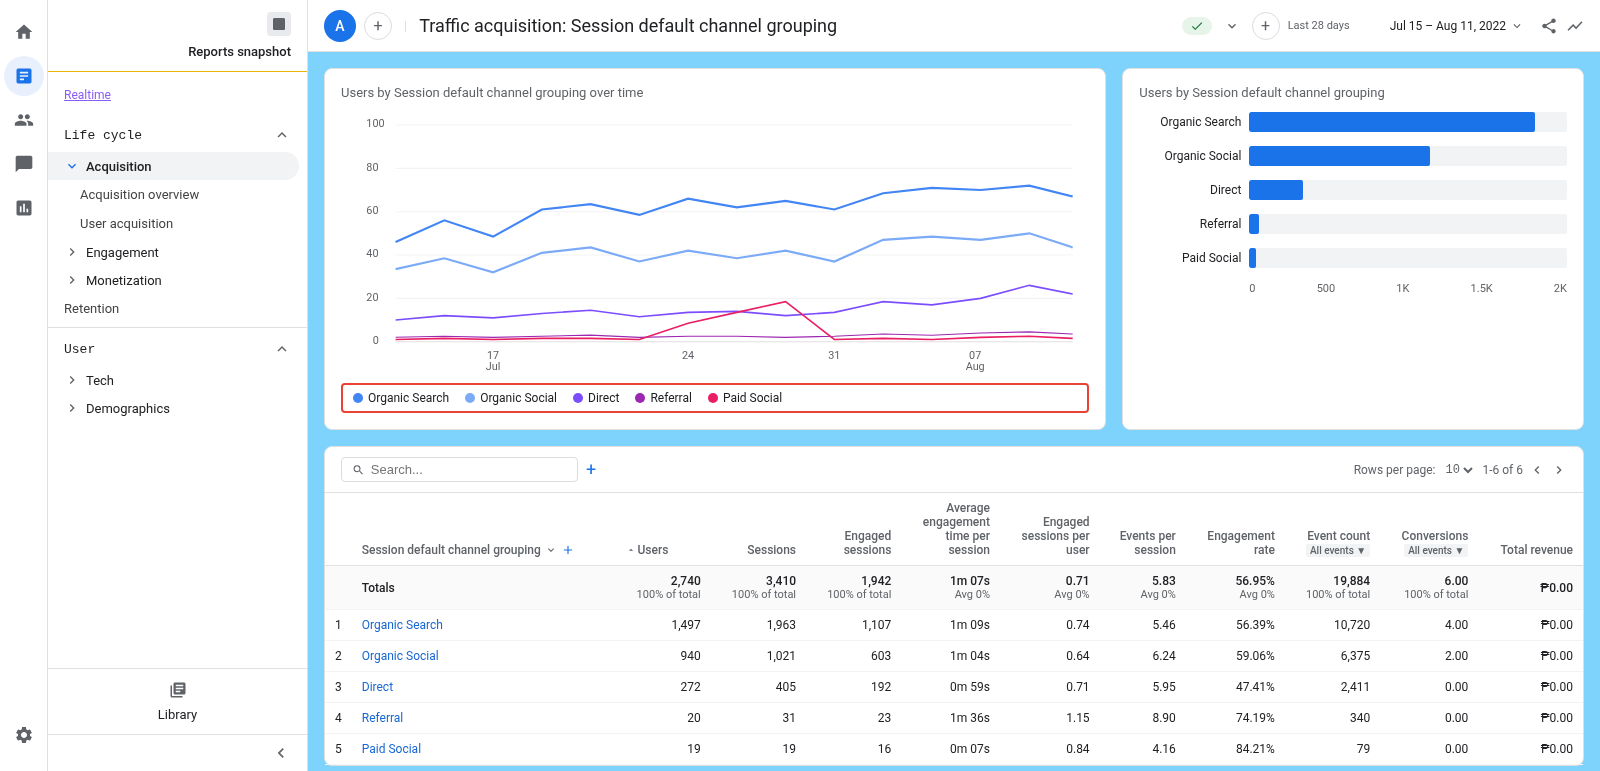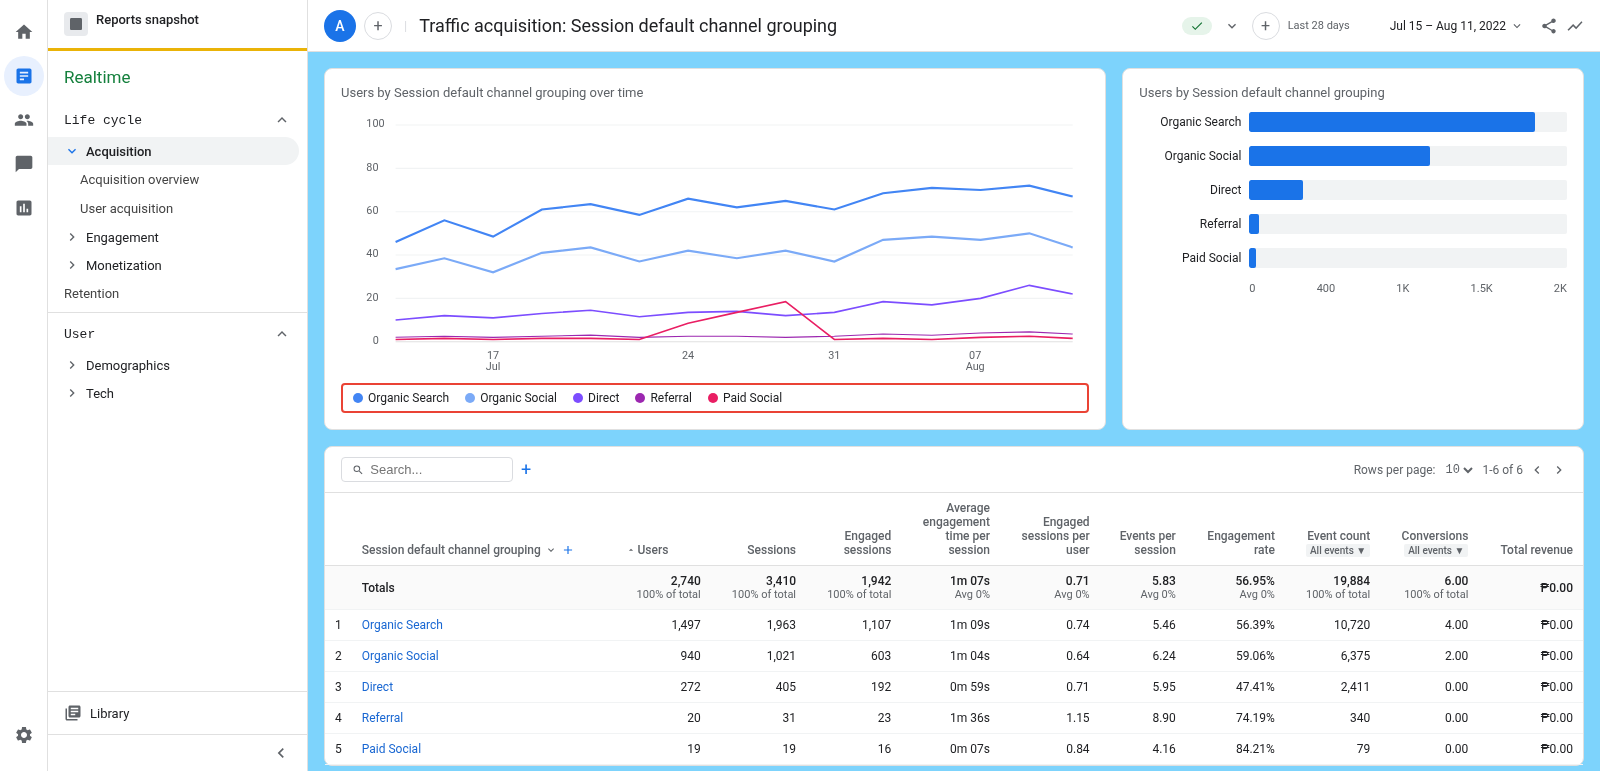--- a/index.html
+++ b/index.html
@@ -1,24 +1,24 @@
 <!DOCTYPE html>
 <html><head>
   <meta charset="utf-8">
   <style>
     * { box-sizing: border-box; margin: 0; padding: 0; }
     body { font-family: 'Google Sans', Roboto, Arial, sans-serif; font-size: 13px; background: #f8f9fa; color: #202124; display: flex; height: 771px; overflow: hidden; }
 
     
     .left-nav { width: 260px; min-width: 260px; background: #fff; border-right: 1px solid #e0e0e0; display: flex; flex-direction: column; height: 100%; }
-    .nav-top { padding: 12px 16px; border-bottom: 3px solid #eab308; display: flex; align-items: flex-start; gap: 8px; }
+    .nav-top { padding: 12px 16px; border-bottom: 1px solid #eab308; display: flex; align-items: flex-end; gap: 8px; flex-direction: column; }
     .nav-top-icon { width: 24px; height: 24px; background: #e8eaed; border-radius: 4px; display: flex; align-items: center; justify-content: center; }
     .nav-section { padding: 8px 0; }
     .nav-item { display: flex; align-items: center; padding: 8px 16px; cursor: pointer; border-radius: 0 20px 20px 0; margin-right: 8px; }
-    .nav-item-label { font-size: 17px; color: #15803d; }
+    .nav-item-label { font-size: 12px; color: #8b5cf6; text-decoration: underline; }
     .nav-section-header { display: flex; align-items: center; justify-content: space-between; padding: 8px 16px; cursor: pointer; font-size: 13px; font-weight: 500; color: #202124; font-family: Liberation Mono, monospace; }
     .nav-sub-item { padding: 7px 16px 7px 32px; cursor: pointer; font-size: 13px; color: #444; border-radius: 0 20px 20px 0; margin-right: 8px; }
     .nav-sub-item.active { background: #e8f0fe; color: #1967d2; font-weight: 500; }
     .icon-sidebar { width: 48px; min-width: 48px; background: #fff; border-right: 1px solid #e0e0e0; display: flex; flex-direction: column; align-items: center; padding: 8px 0; gap: 4px; }
     .icon-btn { width: 40px; height: 40px; display: flex; align-items: center; justify-content: center; border-radius: 50%; cursor: pointer; color: #5f6368; }
     .icon-btn.active { background: #e8f0fe; color: #1967d2; }
 
     
     .main { flex: 1; display: flex; flex-direction: column; overflow: hidden; }
     .top-bar { background: #fff; border-bottom: 1px solid #e0e0e0; padding: 8px 16px; display: flex; align-items: center; gap: 8px; height: 52px; }
@@ -46,21 +46,21 @@
     
     .bar-row { display: flex; align-items: center; margin-bottom: 14px; }
     .bar-label { width: 110px; font-size: 12px; color: #202124; text-align: right; padding-right: 8px; }
     .bar-track { flex: 1; height: 20px; background: #f1f3f4; border-radius: 2px; overflow: hidden; }
     .bar-fill { height: 100%; background: #1a73e8; border-radius: 2px; }
     .bar-axis { display: flex; justify-content: space-between; font-size: 11px; color: #5f6368; margin-top: 4px; margin-left: 110px; }
 
     
     .table-card { background: #fff; border-radius: 8px; border: 1px solid #e0e0e0; padding: 0; }
     .table-toolbar { display: flex; align-items: center; padding: 10px 16px; border-bottom: 1px solid #e0e0e0; }
-    .search-box { display: flex; align-items: center; gap: 6px; border: 1px solid #dadce0; border-radius: 4px; padding: 4px 10px; width: 172px; }
+    .search-box { display: flex; align-items: center; gap: 6px; border: 1px solid #dadce0; border-radius: 4px; padding: 4px 10px; width: 237px; }
     .search-box input { border: none; outline: none; font-size: 13px; color: #202124; width: 100%; background: transparent; }
     .rows-per-page { margin-left: auto; font-size: 12px; color: #5f6368; display: flex; align-items: center; gap: 6px; }
     .rows-select { border: none; font-size: 12px; color: #5f6368; background: transparent; cursor: pointer; font-family: Liberation Mono, monospace; }
     .table-wrap { overflow-x: auto; }
     table { width: 100%; border-collapse: collapse; font-size: 12px; }
     th { padding: 8px 10px; text-align: right; font-weight: 500; color: #5f6368; border-bottom: 1px solid #e0e0e0; white-space: nowrap; vertical-align: bottom; }
     th:first-child, th:nth-child(2) { text-align: left; }
     td { padding: 8px 10px; text-align: right; border-bottom: 1px solid #f1f3f4; color: #202124; white-space: nowrap; }
     td:first-child, td:nth-child(2) { text-align: left; }
     .totals-row td { font-weight: 500; background: #fafafa; }
@@ -165,33 +165,33 @@
     <div class="nav-section-header">
       <span>User</span>
       <svg width="18" height="18" viewBox="0 0 24 24" fill="#5f6368">
           <path d="M7.41 15.41L12 10.83l4.59 4.58L18 14l-6-6-6 6z"></path>
         </svg>
     </div>
     <div style="display:flex; align-items:center; padding: 6px 16px; cursor:pointer;">
       <svg width="16" height="16" viewBox="0 0 24 24" fill="#5f6368" style="margin-right:6px;">
           <path d="M8.59 16.59L13.17 12 8.59 7.41 10 6l6 6-6 6z"></path>
         </svg>
-      <span style="font-size:13px; color:#202124;">Demographics</span>
+      <span style="font-size:13px; color:#202124;">Tech</span>
     </div>
     <div style="display:flex; align-items:center; padding: 6px 16px; cursor:pointer;">
       <svg width="16" height="16" viewBox="0 0 24 24" fill="#5f6368" style="margin-right:6px;">
           <path d="M8.59 16.59L13.17 12 8.59 7.41 10 6l6 6-6 6z"></path>
         </svg>
-      <span style="font-size:13px; color:#202124;">Tech</span>
+      <span style="font-size:13px; color:#202124;">Demographics</span>
     </div>
   </div>
 
   <div style="flex:1;"></div>
 
-  <div style="padding: 12px 16px; border-top: 1px solid #e0e0e0; display:flex; align-items:center; gap:8px;">
+  <div style="padding: 12px 16px; border-top: 1px solid #e0e0e0; display:flex; align-items:center; gap:8px;flex-direction:column;">
     <svg width="18" height="18" viewBox="0 0 24 24" fill="#5f6368">
         <path d="M4 6H2v14c0 1.1.9 2 2 2h14v-2H4V6zm16-4H8c-1.1 0-2 .9-2 2v12c0 1.1.9 2 2 2h12c1.1 0 2-.9 2-2V4c0-1.1-.9-2-2-2zm-1 9H9V9h10v2zm-4 4H9v-2h6v2zm4-8H9V5h10v2z"></path>
       </svg>
     <span>Library</span>
   </div>
 
   <div style="padding: 8px 16px; border-top: 1px solid #e0e0e0; display:flex; justify-content:flex-end;">
     <svg width="20" height="20" viewBox="0 0 24 24" fill="#5f6368">
         <path d="M15.41 16.59L10.83 12l4.58-4.59L14 6l-6 6 6 6z"></path>
       </svg>
@@ -327,21 +327,21 @@
         </div>
         <div class="bar-row">
           <div class="bar-label">Paid Social</div>
           <div class="bar-track">
             <div class="bar-fill" style="width:2%;"></div>
           </div>
         </div>
 
         <div class="bar-axis">
           <span>0</span>
-            <span>400</span>
+            <span>500</span>
             <span>1K</span>
             <span>1.5K</span>
             <span>2K</span>
         </div>
       </div>
 
     </div>
 
     <div class="table-card">
       <div class="table-toolbar">

